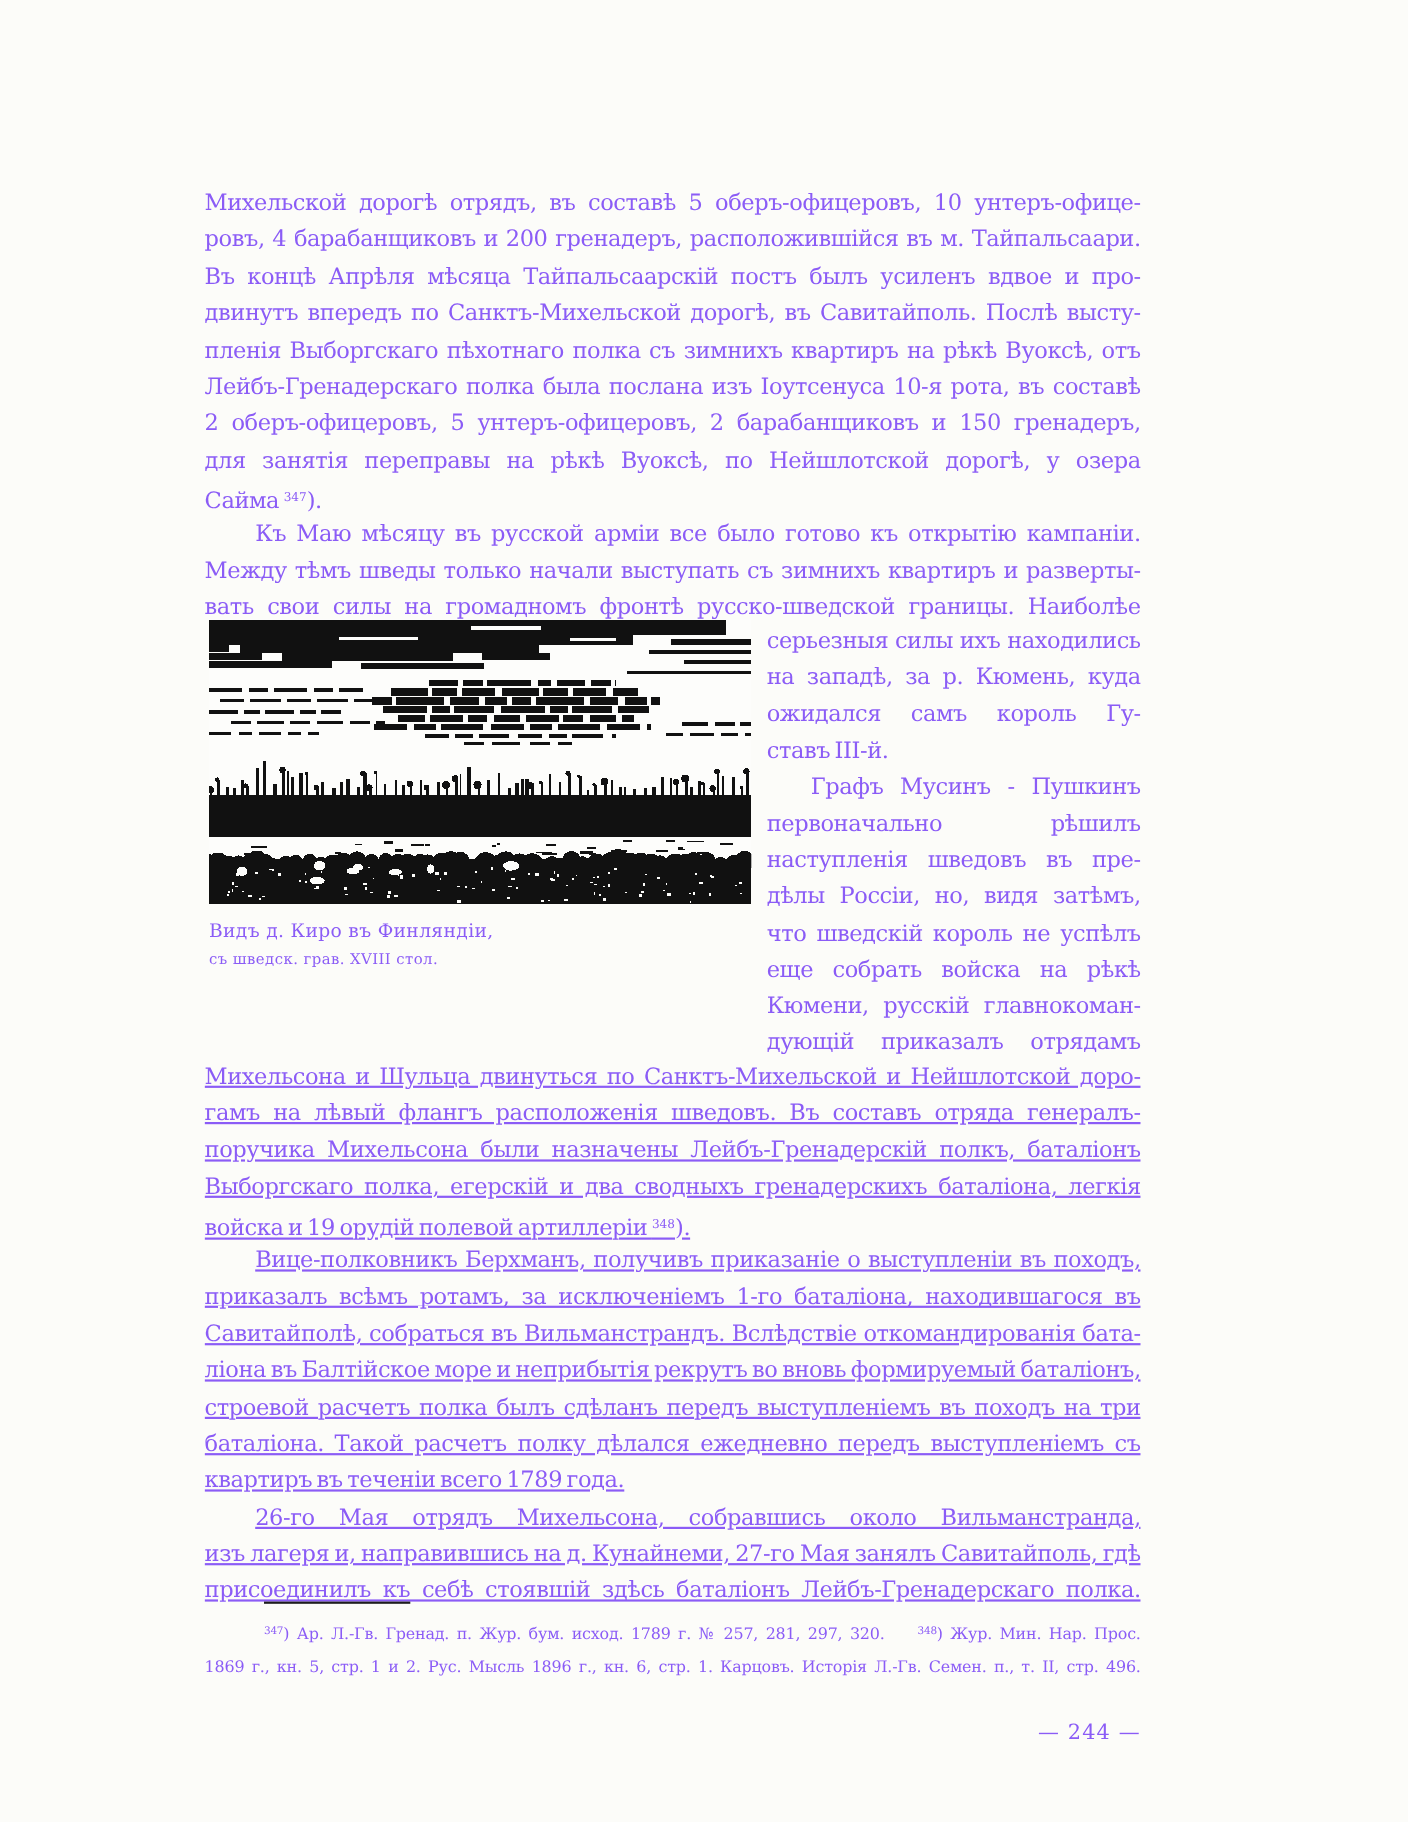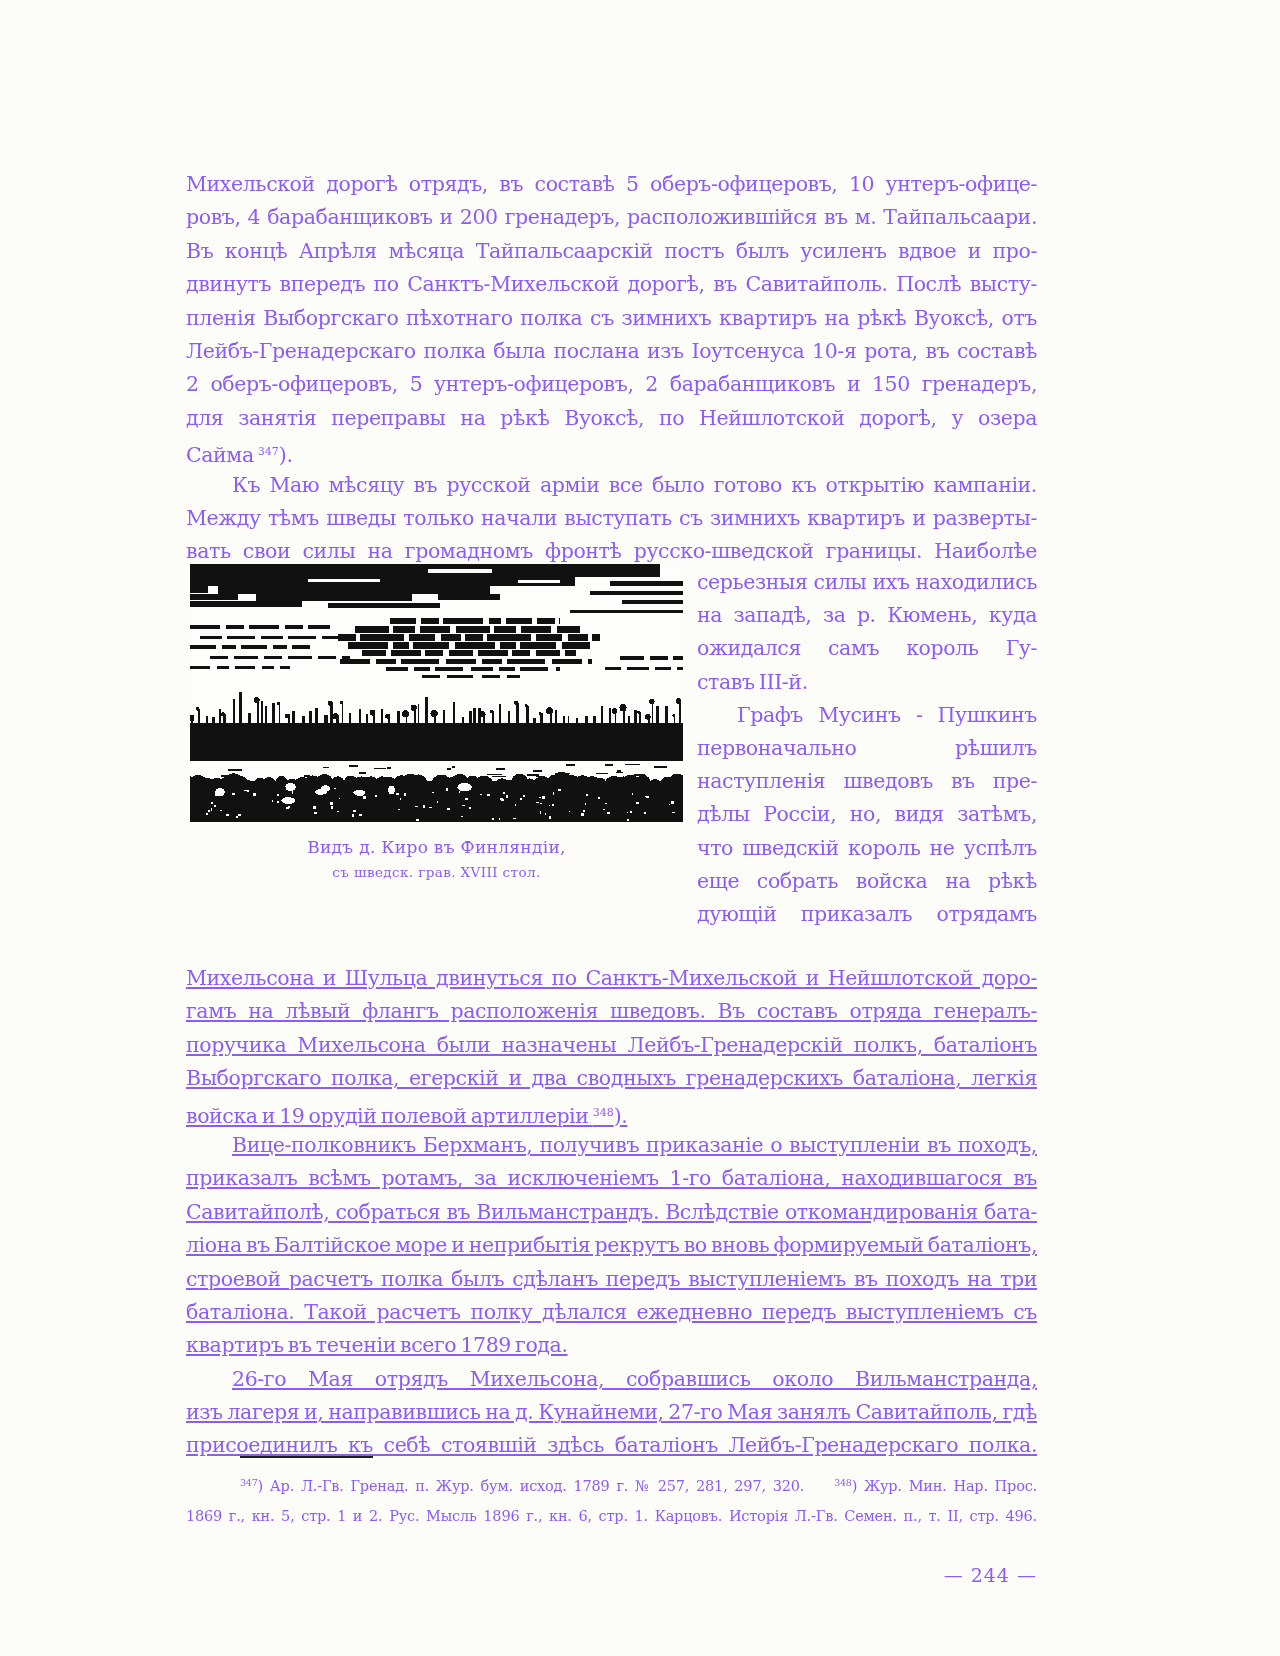--- a/index.html
+++ b/index.html
@@ -20,21 +20,21 @@
   }
   .tline.j { text-align-last:justify; }
   .tline.l { text-align:left; text-align-last:left; }
   .ind  { text-indent:46px; }
   .ind2 { text-indent:40px; }
   sup.ref { font-size:11px; letter-spacing:0; vertical-align:7px; }
   .wrapcol { position:absolute; left:697px; top:566px; width:340px; }
   .wrapcol .tline { height:33.2px; line-height:33.2px; }
   .figure { position:absolute; left:190px; top:563px; width:493px; margin:0; }
   .figure svg { display:block; }
-  .figcap { text-align:center; }
+  .figcap { }
   .cap1 { margin-top:15px; font-size:17px; letter-spacing:0.3px; }
   .cap2 { margin-top:7px;  font-size:13.5px; letter-spacing:0.4px; }
   .fnrule { position:absolute; left:240px; top:1456px; width:133px; border-bottom:2.4px solid #1d1d1d; }
   .fnblock { position:absolute; left:186px; top:1468px; width:851px; }
   .fnline { font-size:14.5px; line-height:30px; letter-spacing:-0.2px; overflow:hidden; text-align:justify; }
   .fnline.j { text-align-last:justify; }
   .fn1 { padding-left:54px; text-align-last:justify; }
   .fnline sup { font-size:9.5px; vertical-align:5px; }
   .fngap { display:inline-block; width:30px; }
   .pageno { position:absolute; left:186px; top:1564px; width:851px; text-align:right; font-size:19px; letter-spacing:1px; }
@@ -403,20 +403,21 @@
         <div class="tline j">ожидался самъ король Гу-</div>
       </div>
     <div class="tline l">ставъ III-й.</div>
     <div class="tline j ind2">Графъ Мусинъ - Пушкинъ</div>
     <div>
         <div class="tline j">первоначально рѣшилъ выждать</div>
         <div class="tline j">наступленія шведовъ въ пре-</div>
         <div class="tline j">дѣлы Россіи, но, видя затѣмъ,</div>
         <div class="tline j">что шведскій король не успѣлъ</div>
         <div class="tline j">еще собрать войска на рѣкѣ</div>
+        <div class="tline j">Кюмени, русскій главнокоман-</div>
         <div class="tline j">дующій приказалъ отрядамъ</div>
       </div>
   </section>
 
   <section class="block blockB">
     <div>
         <div class="tline j">Михельсона и Шульца двинуться по Санктъ-Михельской и Нейшлотской доро-</div>
         <div class="tline j">гамъ на лѣвый флангъ расположенія шведовъ. Въ составъ отряда генералъ-</div>
         <div class="tline j">поручика Михельсона были назначены Лейбъ-Гренадерскій полкъ, баталіонъ</div>
         <div class="tline j">Выборгскаго полка, егерскій и два сводныхъ гренадерскихъ баталіона, легкія</div>

